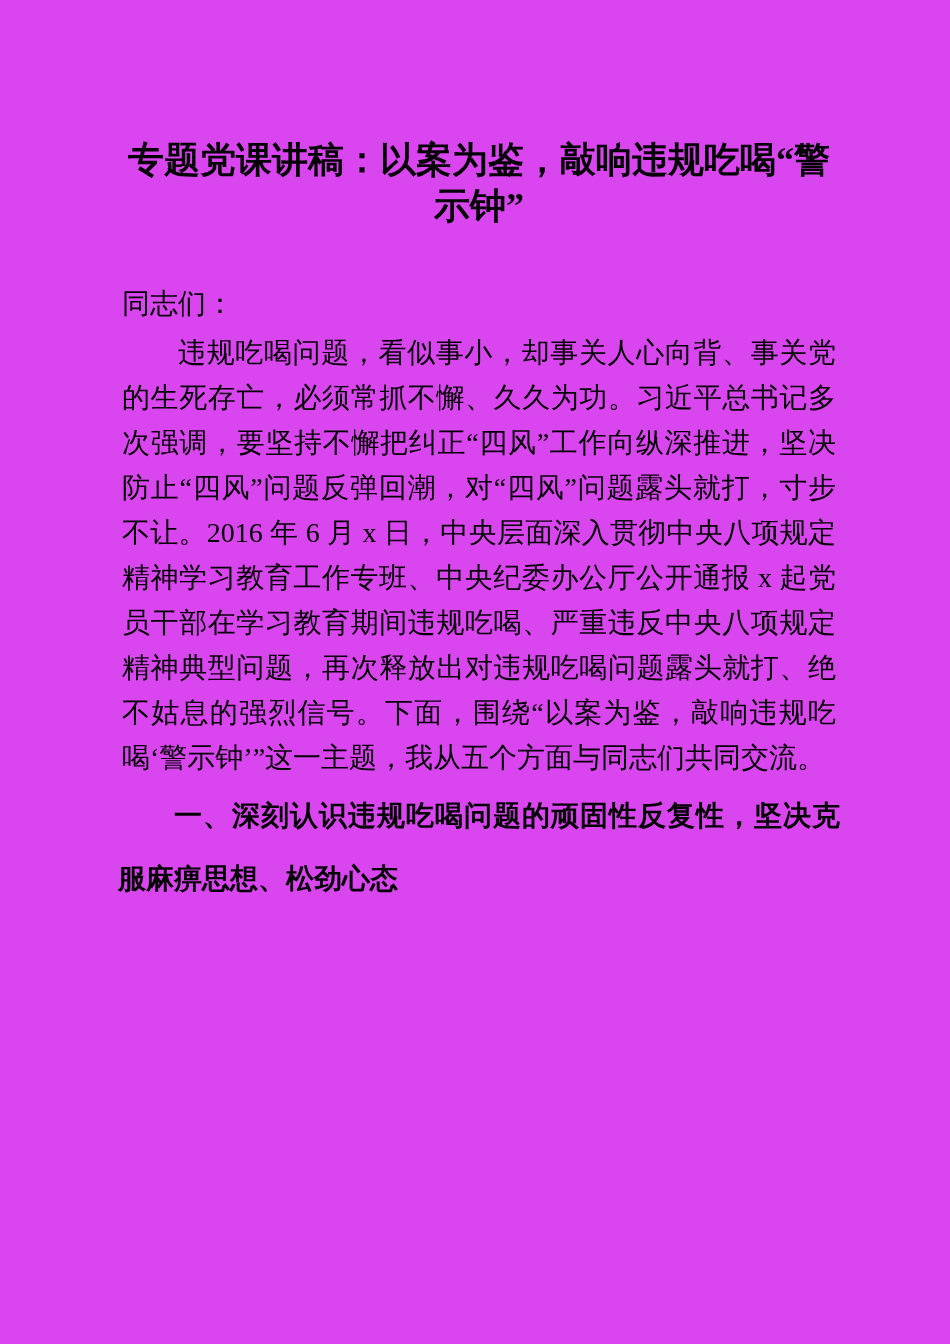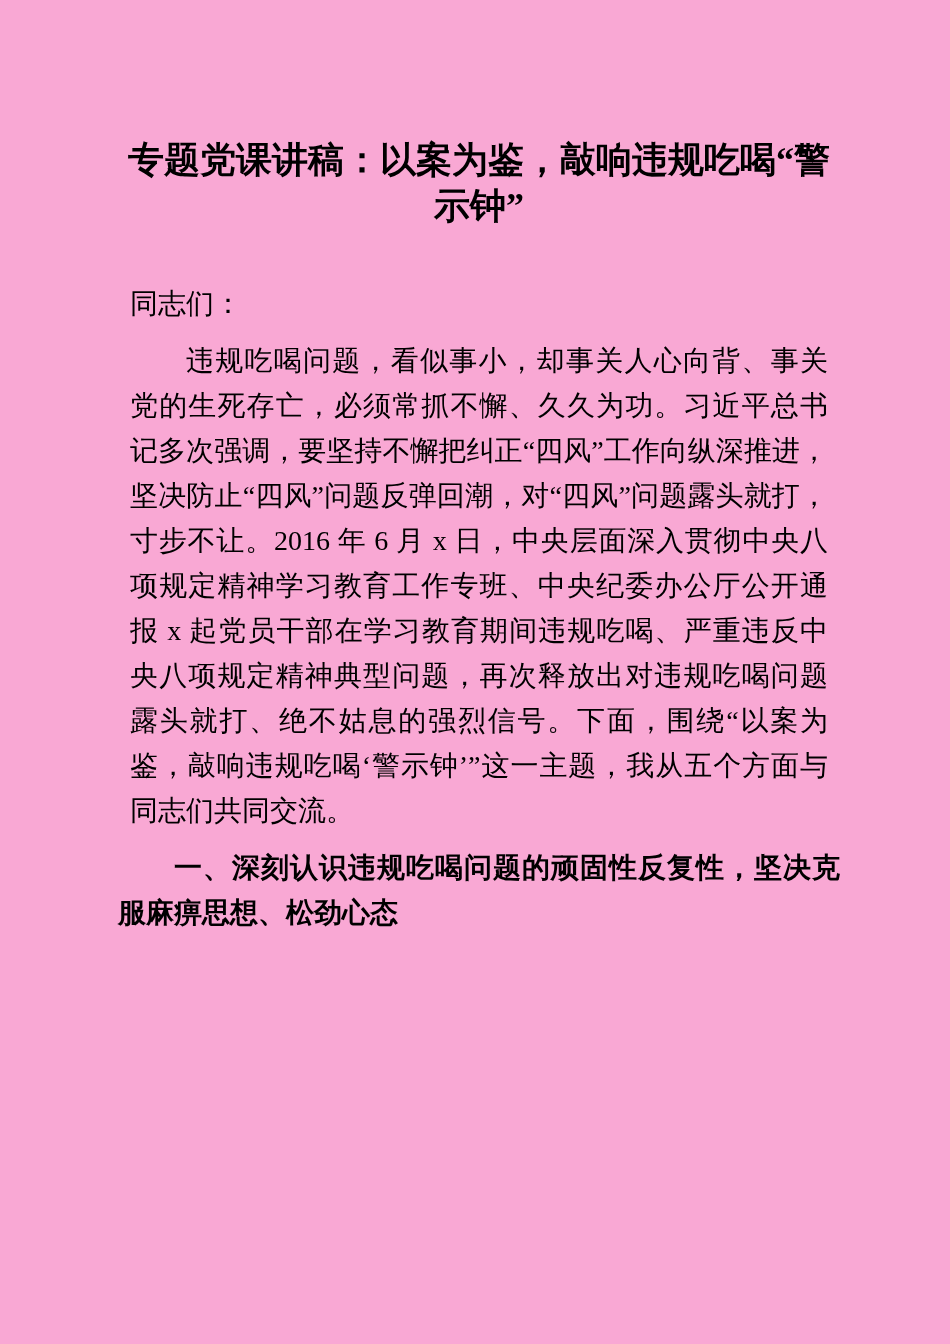--- a/index.html
+++ b/index.html
@@ -4,21 +4,21 @@
 <style>
   html, body {
     margin: 0;
     padding: 0;
     background: #ffffff;
   }
   .page {
     position: relative;
     width: 950px;
     height: 1344px;
-    background: #f9a8d4;
+    background: #d946ef;
     overflow: hidden;
     color: #000000;
   }
   .content {
     position: absolute;
     left: 118px;
     top: 137px;
     width: 722px;
   }
   .doc-title {
@@ -30,31 +30,31 @@
     letter-spacing: 0;
     margin: 0 0 52px 0;
   }
   .body-text {
     font-family: "Liberation Serif", "DejaVu Serif", serif;
     font-size: 28px;
     line-height: 45px;
     font-weight: normal;
     text-align: justify;
     text-justify: inter-character;
-    margin: 12px;
+    margin: 4px;
     word-break: break-all;
   }
   .indent {
     text-indent: 2em;
   }
   .section-heading {
     font-family: "Liberation Sans", "DejaVu Sans", sans-serif;
     font-size: 28px;
     font-weight: bold;
-    line-height: 45px;
+    line-height: 63px;
     text-align: justify;
     text-justify: inter-character;
     text-indent: 2em;
     margin: 0;
     word-break: break-all;
   }
 </style>
 </head>
 <body>
 

